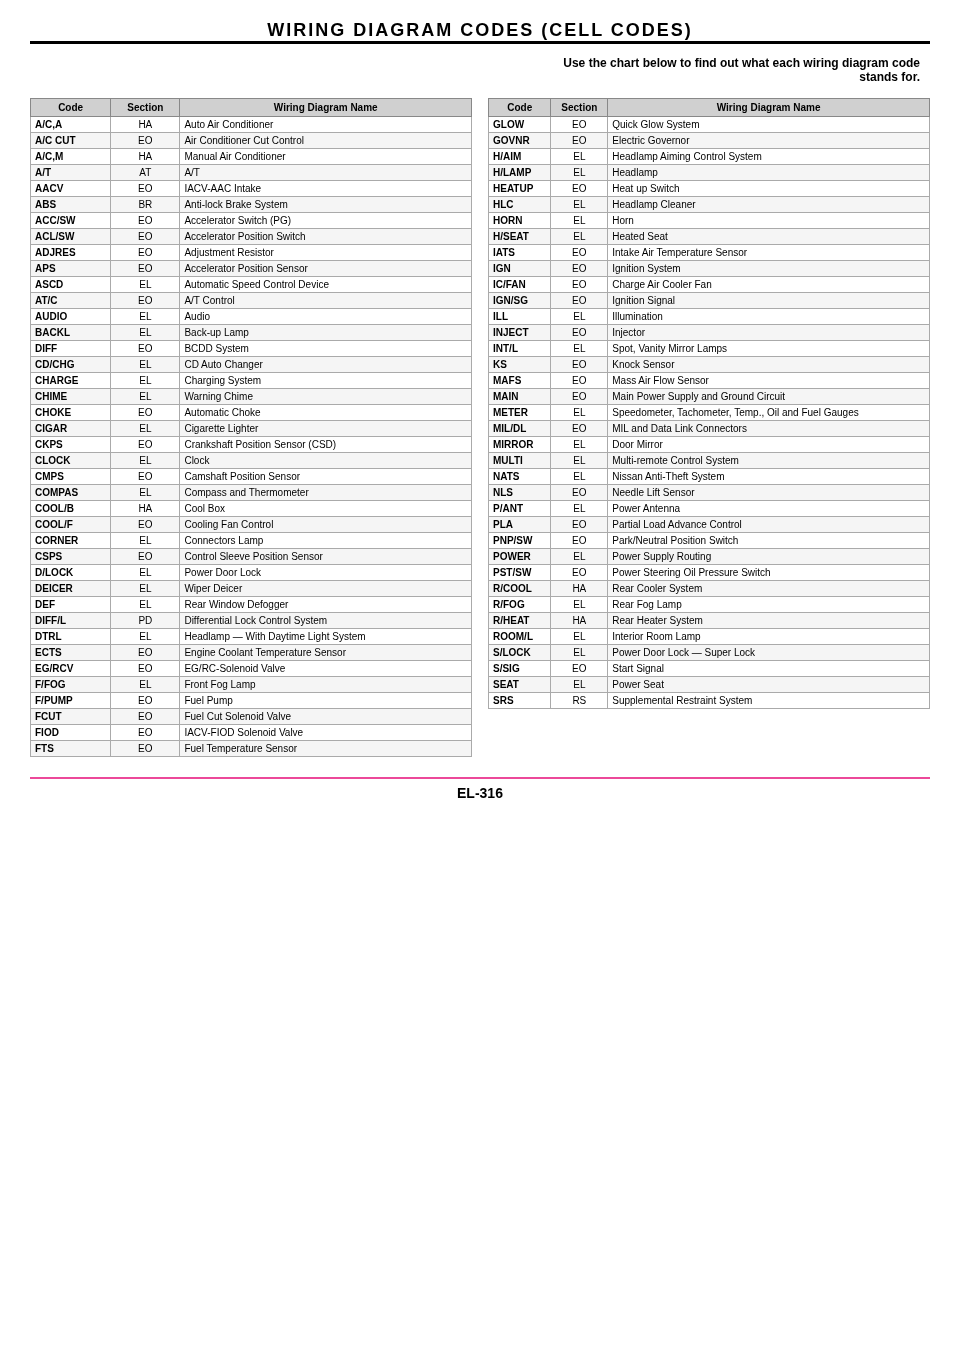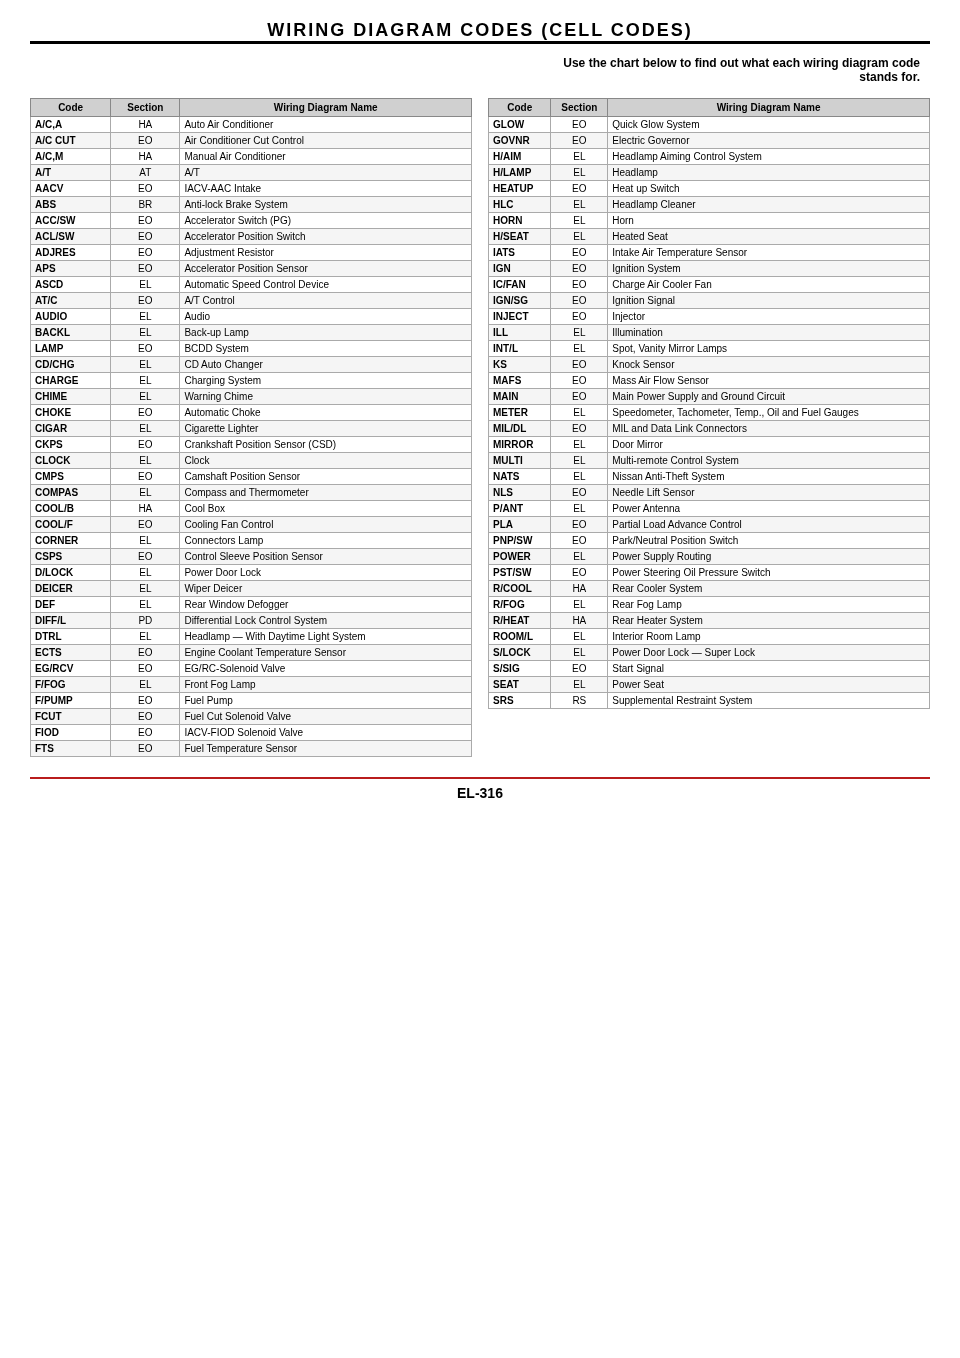--- a/index.html
+++ b/index.html
@@ -63,21 +63,21 @@
       white-space: nowrap;
     }
     tbody tr:nth-child(even) {
       background: #f5f5f5;
     }
     .footer {
       text-align: center;
       font-size: 14px;
       font-weight: bold;
       margin-top: 20px;
-      border-top: 2px solid #b91c1c;
+      border-top: 2px solid #ec4899;
       padding-top: 6px;
     }
   </style>
 </head>
 <body>
 
 <div class="page-title">WIRING DIAGRAM CODES (CELL CODES)</div>
 
 <div class="subtitle">
   Use the chart below to find out what each wiring diagram code<br>stands for.
@@ -158,21 +158,21 @@
             <td>AUDIO</td>
             <td>EL</td>
             <td>Audio</td>
           </tr>
           <tr>
             <td>BACKL</td>
             <td>EL</td>
             <td>Back-up Lamp</td>
           </tr>
           <tr>
-            <td>LAMP</td>
+            <td>DIFF</td>
             <td>EO</td>
             <td>BCDD System</td>
           </tr>
           <tr>
             <td>CD/CHG</td>
             <td>EL</td>
             <td>CD Auto Changer</td>
           </tr>
           <tr>
             <td>CHARGE</td>
@@ -361,28 +361,28 @@
             <td>IC/FAN</td>
             <td>EO</td>
             <td>Charge Air Cooler Fan</td>
           </tr>
           <tr>
             <td>IGN/SG</td>
             <td>EO</td>
             <td>Ignition Signal</td>
           </tr>
           <tr>
+            <td>ILL</td>
+            <td>EL</td>
+            <td>Illumination</td>
+          </tr>
+          <tr>
             <td>INJECT</td>
             <td>EO</td>
             <td>Injector</td>
-          </tr>
-          <tr>
-            <td>ILL</td>
-            <td>EL</td>
-            <td>Illumination</td>
           </tr>
           <tr>
             <td>INT/L</td>
             <td>EL</td>
             <td>Spot, Vanity Mirror Lamps</td>
           </tr>
           <tr>
             <td>KS</td>
             <td>EO</td>
             <td>Knock Sensor</td>

